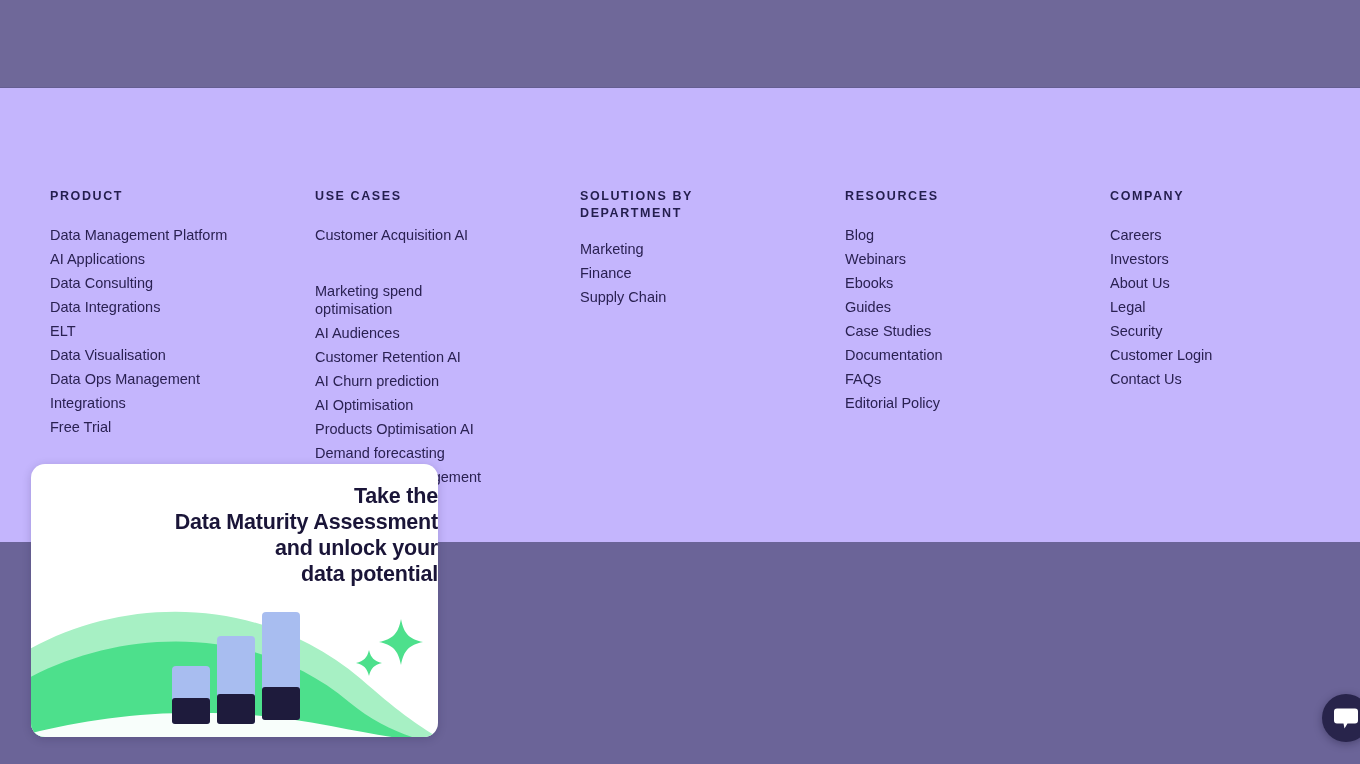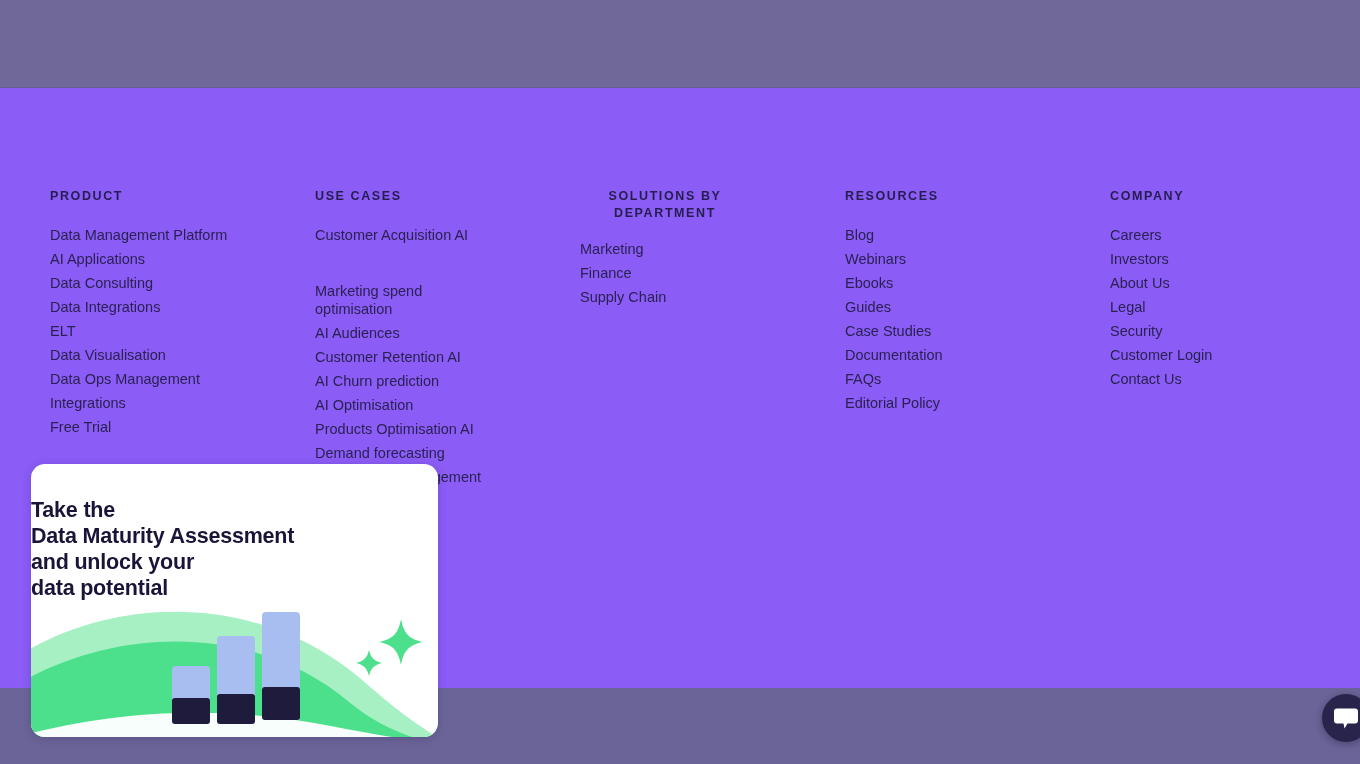--- a/index.html
+++ b/index.html
@@ -4,22 +4,22 @@
 <style>
   * { margin:0; padding:0; box-sizing:border-box; }
   html, body {
     width:1360px; height:764px;
     background:#6B6498;
     font-family:"Liberation Sans", sans-serif;
     overflow:hidden;
   }
   #page {
     position:relative;
-    width:1360px; height:688px;
-    background:#8b5cf6;
+    width:1360px; height:542px;
+    background:#c4b5fd;
   }
 
   
   .top-strip {
     position:absolute; left:0; top:0;
     width:1360px; height:87px;
     background:#6F6899;
   }
   .divider {
     position:absolute; left:0; top:87px;
@@ -40,21 +40,21 @@
   .col-title {
     font-size:12.5px;
     font-weight:bold;
     letter-spacing:1.6px;
     color:#241E4E;
     text-transform:uppercase;
     line-height:17px;
     margin-bottom:18px;
     max-width:170px;
   }
-  .col-title.two-line { margin-bottom:15px;text-align:center; }
+  .col-title.two-line { margin-bottom:15px; }
 
   .col-links { display:flex; flex-direction:column; }
   .col-link {
     font-size:14.5px;
     color:#2A2152;
     line-height:18px;
     padding:3px 0;
     text-decoration:none;
     display:block;
     max-width:215px;
@@ -84,27 +84,28 @@
     left:31px; top:464px;
     width:407px; height:273px;
     background:#FFFFFF;
     border-radius:14px;
     overflow:hidden;
     box-shadow:0 2px 10px rgba(20,16,48,0.18);
   }
   .promo-heading {
     position:relative;
     z-index:4;
-    padding-top:33px;
-    text-align:left;
+    padding-top:19px;
+    text-align:right;
     font-size:21.5px;
     font-weight:bold;
     line-height:26px;
     color:#1A1538;
     letter-spacing:-0.2px;
+    margin-left:16px;
   }
   .promo-art {
     position:absolute;
     left:0; top:0;
     width:407px; height:273px;
     z-index:1;
   }
 
   
   .chat-widget {

